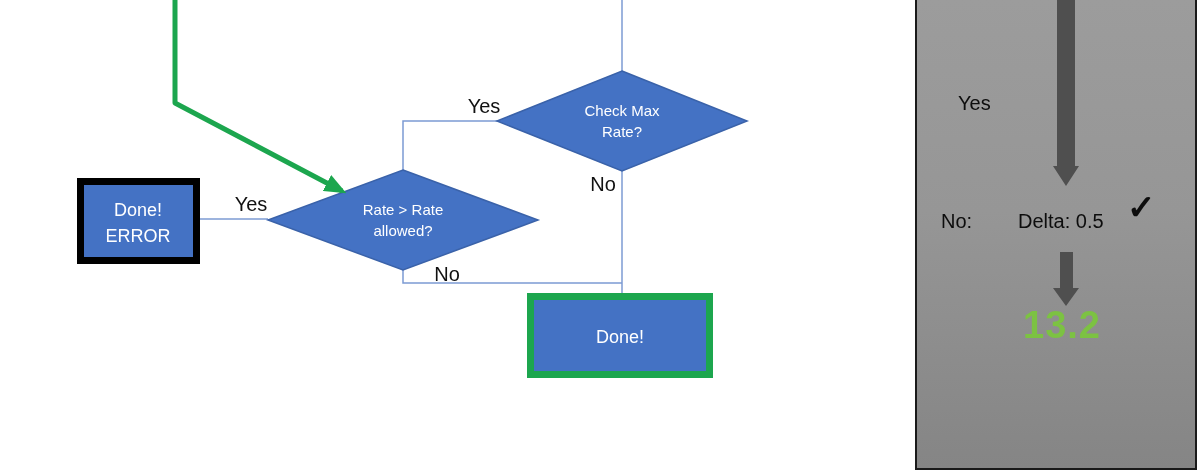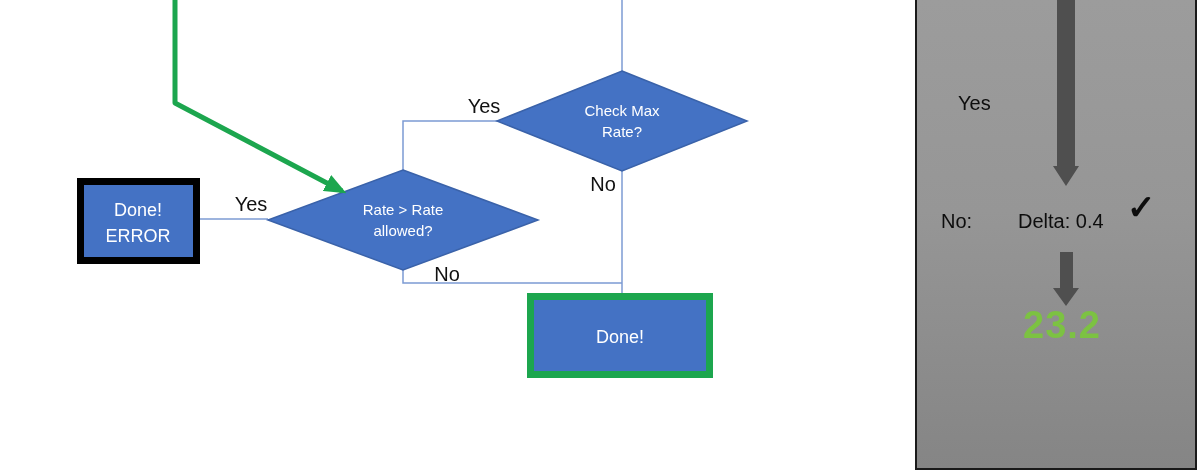--- a/index.html
+++ b/index.html
@@ -132,20 +132,20 @@
 
     <svg class="panel-arrows" width="278" height="468" viewBox="0 0 278 468">
       <polygon points="140,0 158,0 158,166 162,166 149,186 136,166 140,166" fill="#4F4F4F"></polygon>
       <polygon points="143,252 156,252 156,288 162,288 149,306 136,288 143,288" fill="#4F4F4F"></polygon>
     </svg>
 
     <div class="panel-text panel-yes">Yes</div>
 
     <div class="panel-text panel-no">No:</div>
 
-    <div class="panel-text panel-delta">Delta: 0.4</div>
+    <div class="panel-text panel-delta">Delta: 0.5</div>
 
     <div class="panel-check">✓</div>
 
-    <div class="panel-result">23.2</div>
+    <div class="panel-result">13.2</div>
   </div>
 
 </div>
 
 </body></html>

